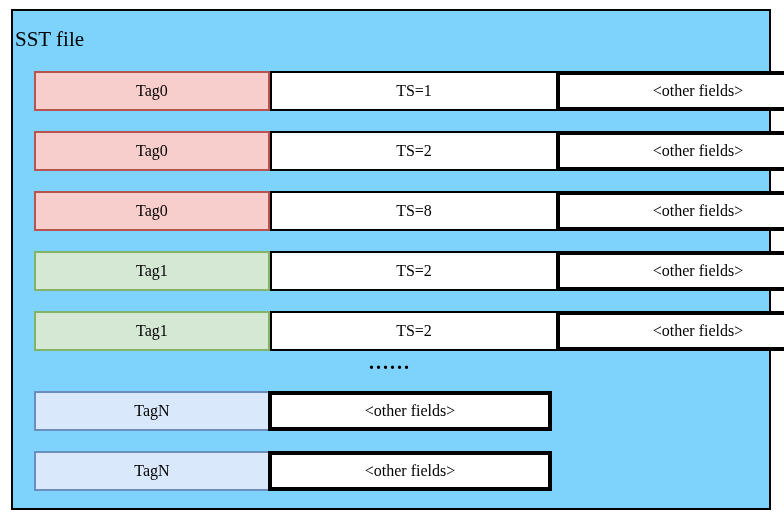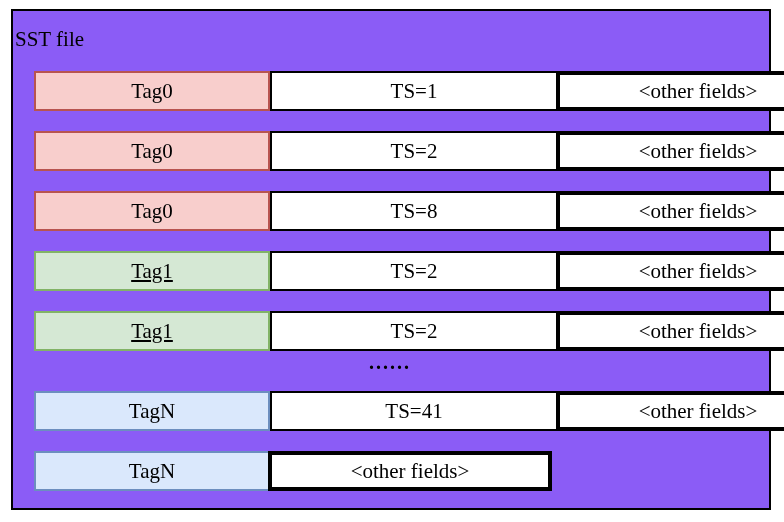--- a/index.html
+++ b/index.html
@@ -11,21 +11,21 @@
     font-family: "Liberation Serif", "DejaVu Serif", serif;
     color: #000000;
   }
   .diagram {
     position: absolute;
     left: 11px;
     top: 9px;
     width: 760px;
     height: 501px;
     border: 2px solid #000000;
-    background: #8b5cf6;
+    background: #7dd3fc;
     box-sizing: border-box;
   }
   .title {
     position: absolute;
     left: 2px;
     top: 16px;
     font-size: 21px;
     line-height: 24px;
     white-space: nowrap;
   }
@@ -35,29 +35,29 @@
     height: 40px;
     display: flex;
     flex-direction: row;
   }
   .cell {
     box-sizing: border-box;
     height: 40px;
     display: flex;
     align-items: center;
     justify-content: center;
-    font-size: 21px;
+    font-size: 16px;
     line-height: 36px;
     white-space: nowrap;
   }
   .cell.tag   { width: 236px; border: 2px solid; }
   .cell.ts    { width: 288px; border: 2px solid #000000; background: #ffffff; }
   .cell.other { width: 284px; border: 4px solid #000000; background: #ffffff; margin-left: -2px; }
   .row.red   .cell.tag { background: #f8cecc; border-color: #b85450; }
-  .row.green .cell.tag { background: #d5e8d4; border-color: #82b366; text-decoration: underline; }
+  .row.green .cell.tag { background: #d5e8d4; border-color: #82b366; }
   .row.blue  .cell.tag { background: #dae8fc; border-color: #6c8ebf; }
   .ellipsis {
     position: absolute;
     left: 257px;
     top: 334px;
     width: 240px;
     height: 36px;
     text-align: center;
     font-size: 20px;
     font-weight: bold;
@@ -98,21 +98,20 @@
   <div class="row green" style="top:300px">
     <div class="cell tag">Tag1</div>
     <div class="cell ts">TS=2</div>
     <div class="cell other">&lt;other fields&gt;</div>
   </div>
 
   <div class="ellipsis">......</div>
 
   <div class="row blue" style="top:380px">
     <div class="cell tag">TagN</div>
-    <div class="cell ts">TS=41</div>
     <div class="cell other">&lt;other fields&gt;</div>
   </div>
 
   <div class="row blue" style="top:440px">
     <div class="cell tag">TagN</div>
     <div class="cell other">&lt;other fields&gt;</div>
   </div>
 </div>
 
 </body></html>

